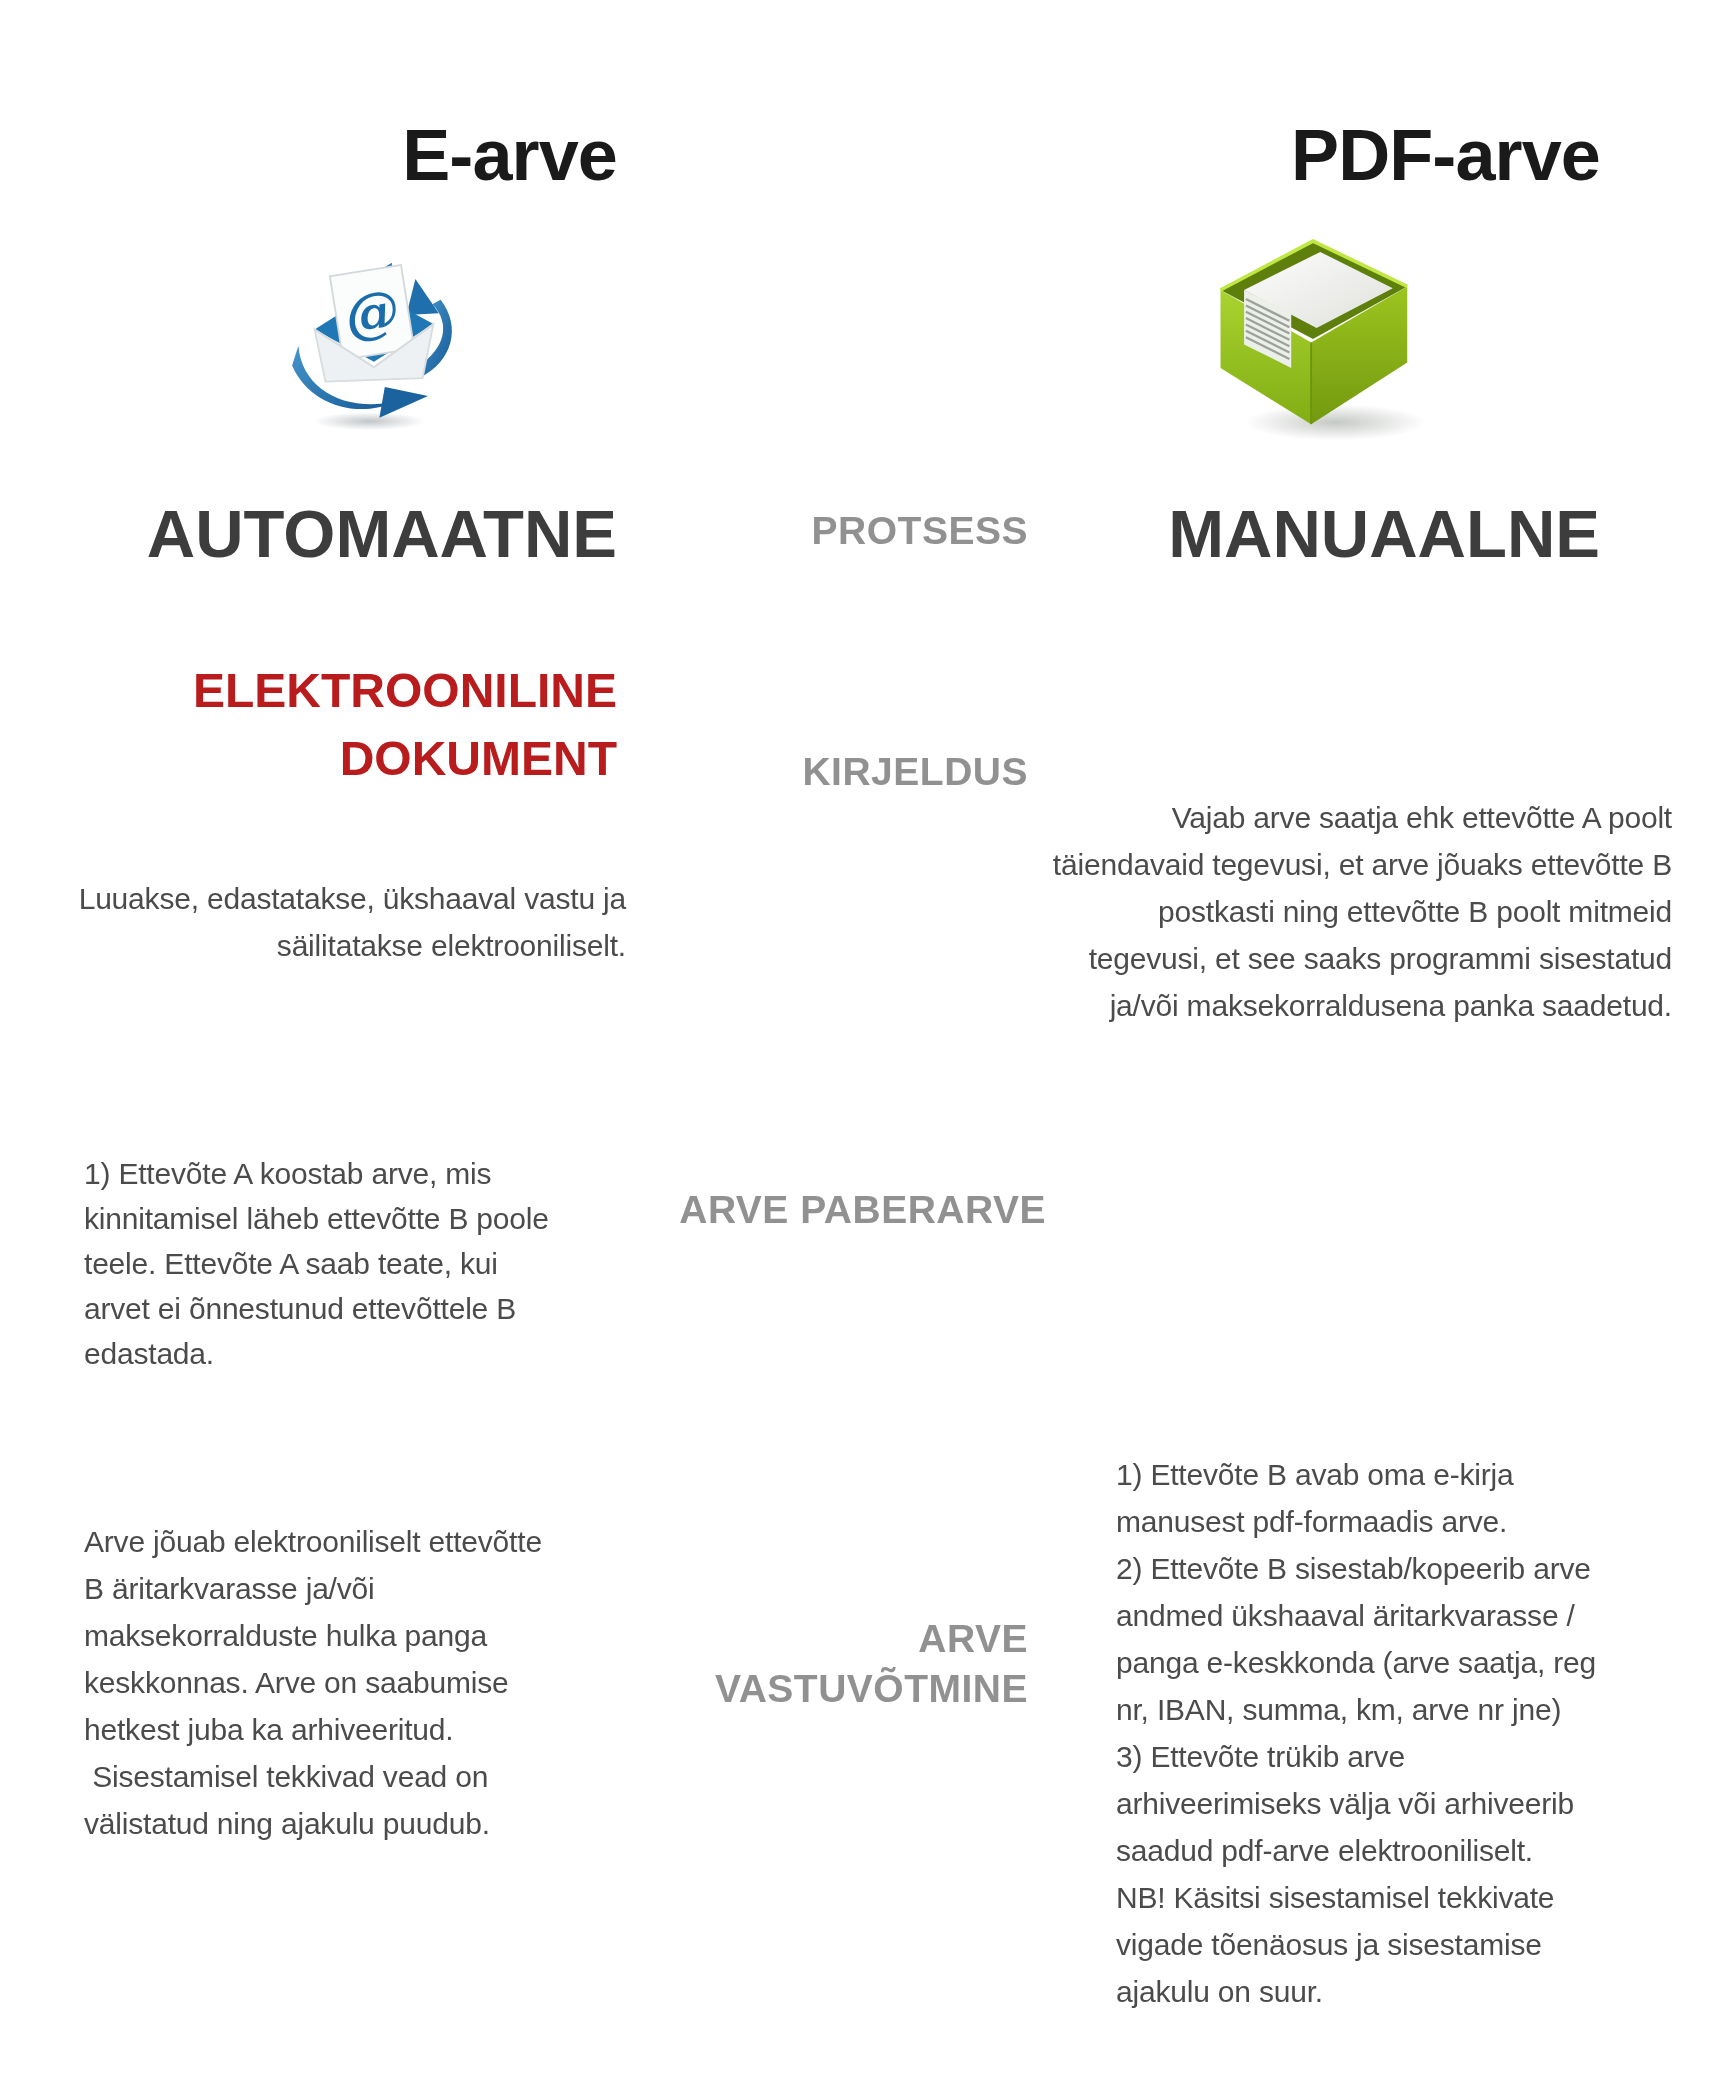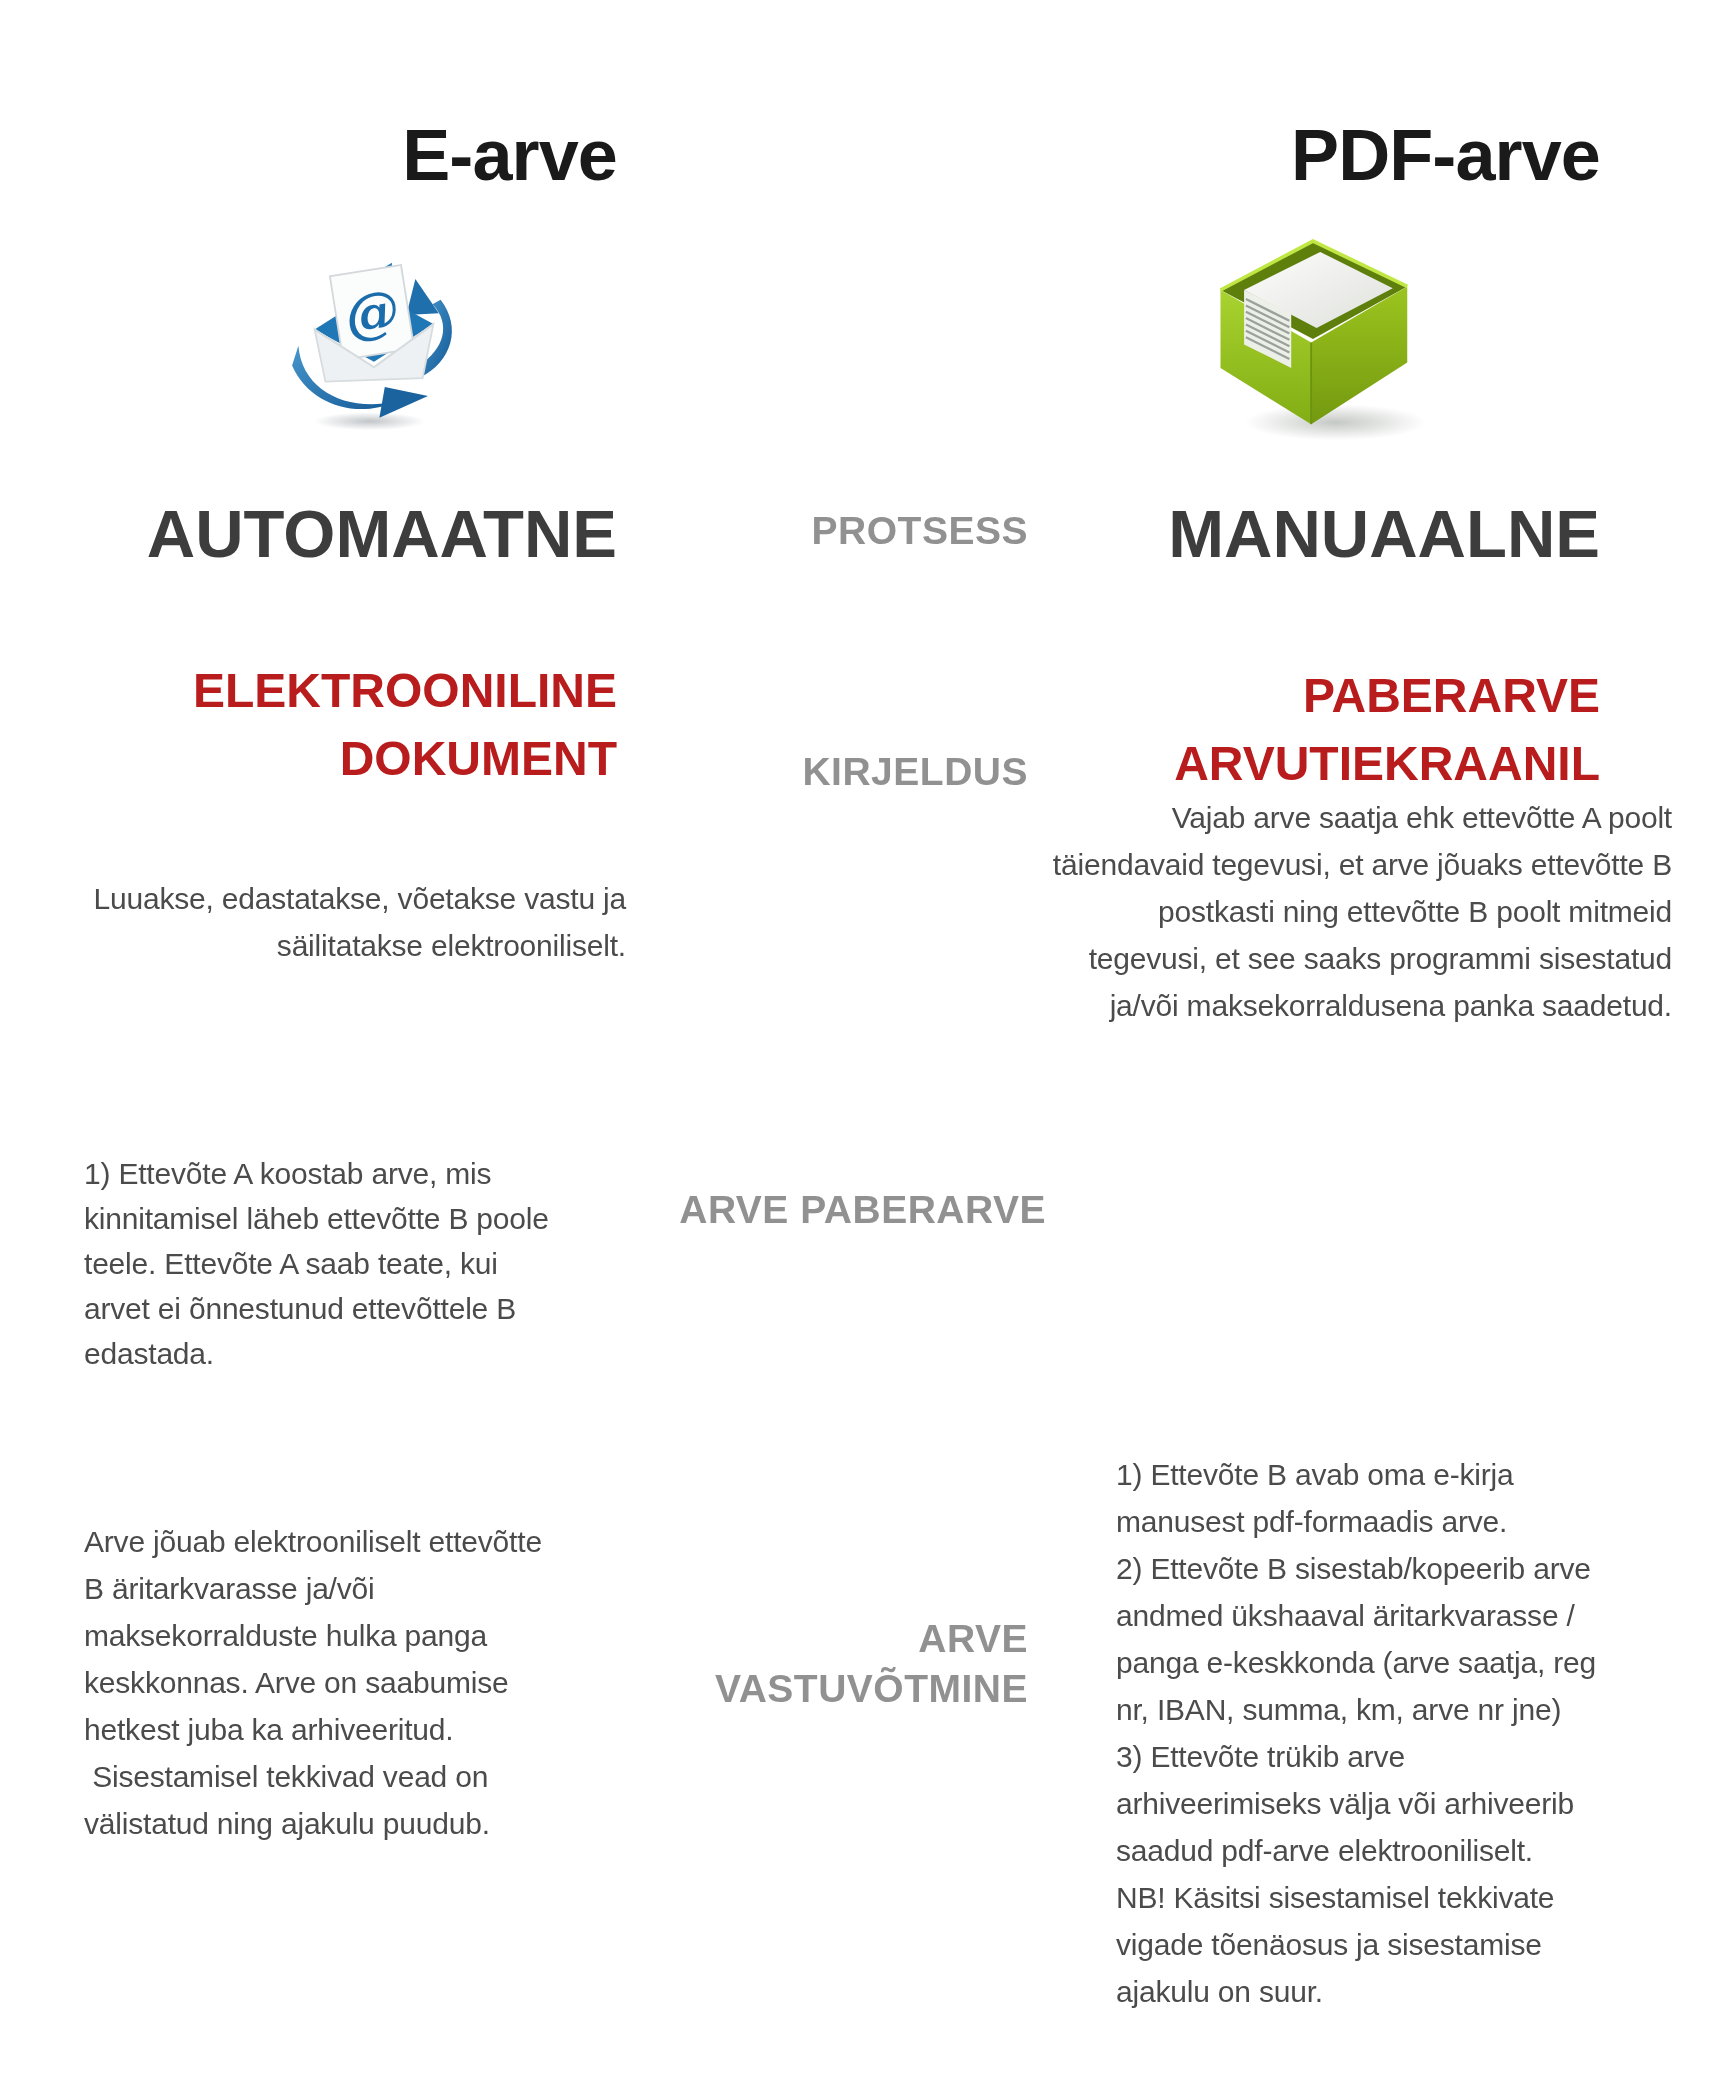--- a/index.html
+++ b/index.html
@@ -129,23 +129,21 @@
     </svg>
   </div>
 
   <div class="abs center col-value c-val-left">AUTOMAATNE</div>
   <div class="abs center center-label c-lbl-1">PROTSESS</div>
   <div class="abs center col-value c-val-right">MANUAALNE</div>
 
   <div class="abs center pre section-heading c-head-left">ELEKTROONILINE
 DOKUMENT</div>
   <div class="abs center center-label c-lbl-2">KIRJELDUS</div>
-  <div class="abs center pre section-heading c-head-right">PABERARVE
-ARVUTIEKRAANIL</div>
-  <div class="abs center pre body-text lh52 c-desc-left">Luuakse, edastatakse, võetakse vastu ja
+  <div class="abs center pre body-text lh52 c-desc-left">Luuakse, edastatakse, ükshaaval vastu ja
 säilitatakse elektrooniliselt.</div>
   <div class="abs center pre body-text lh52 c-desc-right">Vajab arve saatja ehk ettevõtte A poolt
 täiendavaid tegevusi, et arve jõuaks ettevõtte B
 postkasti ning ettevõtte B poolt mitmeid
 tegevusi, et see saaks programmi sisestatud
 ja/või maksekorraldusena panka saadetud.</div>
 
   <div class="abs pre body-text lh50 c-send-left">1) Ettevõte A koostab arve, mis
 kinnitamisel läheb ettevõtte B poole
 teele. Ettevõte A saab teate, kui

